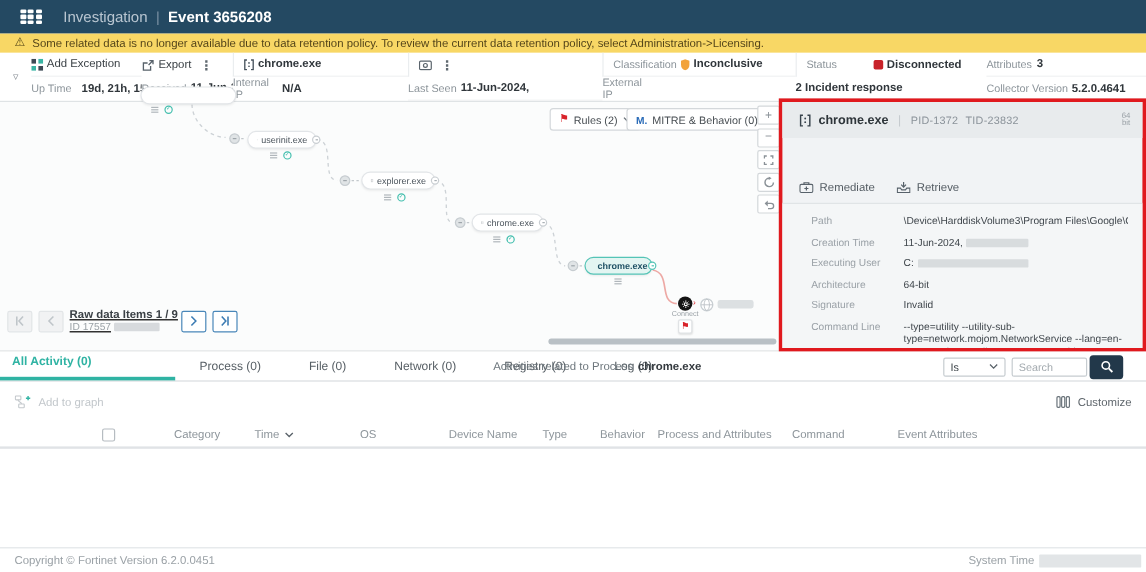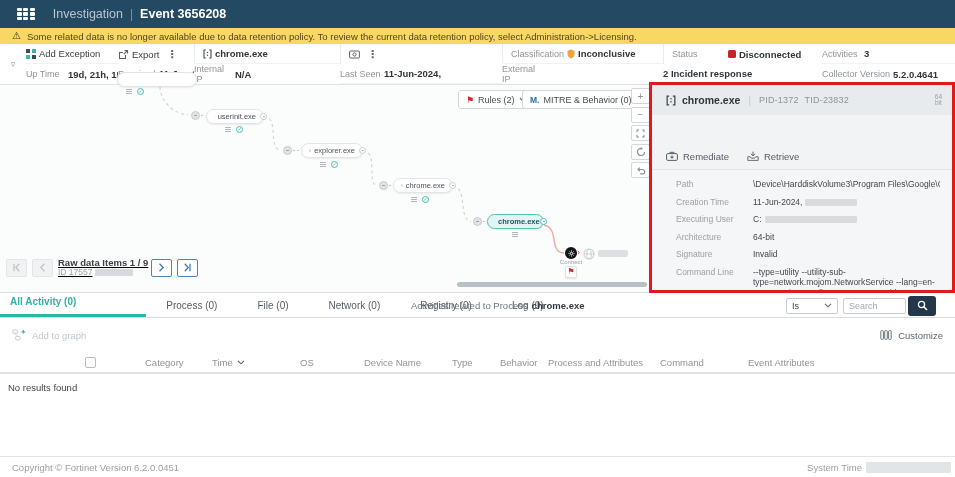--- a/index.html
+++ b/index.html
@@ -194,21 +194,21 @@
         </svg>
       <span class="val">Inconclusive</span>
     </div>
     <div class="tcell vline">
       <span class="lbl lblw1">Status</span>
       <span class="redsq"></span>
       <span class="val">Disconnected</span>
     </div>
 
     <div class="tcell r1">
-      <span class="lbl lblw2">Activities</span>
+      <span class="lbl lblw2">Attributes</span>
       <span class="val">3</span>
     </div>
     <div class="tcell">
       <span class="lbl lblw2">Up Time</span>
       <span class="val">19d, 21h, 15min, 2sec</span>
     </div>
 
     <div class="tcell r1">
       <span class="lbl lblw3">Received</span>
       <span class="val">11-Jun-2024,</span>
@@ -500,29 +500,28 @@
   <div class="thead">
     <div class="cb"></div>
     <div class="thc" style="left:145px;">Category</div>
     <div class="thc" style="left:212px;">
       <span>Time</span>
       <svg width="8" height="5" viewBox="0 0 8 5">
           <path d="M1 0.8 L4 3.8 L7 0.8" fill="none" stroke="#5a636a" stroke-width="1.1"></path>
         </svg>
     </div>
     <div class="thc" style="left:300px;">OS</div>
-    <div class="thc" style="left:364px;">Device Name</div>
+    <div class="thc" style="left:374px;">Device Name</div>
     <div class="thc" style="left:452px;">Type</div>
     <div class="thc" style="left:500px;">Behavior</div>
     <div class="thc" style="left:548px;">Process and Attributes</div>
     <div class="thc" style="left:660px;">Command</div>
     <div class="thc" style="left:748px;">Event Attributes</div>
   </div>
 
-  <div class="empty">No results found</div>
 
   <div class="footer">
     <span class="cpy">Copyright © Fortinet Version 6.2.0.0451</span>
     <div class="systime">
       <span>System Time</span>
       <span class="ftredact"></span>
     </div>
   </div>
 
 </div>

